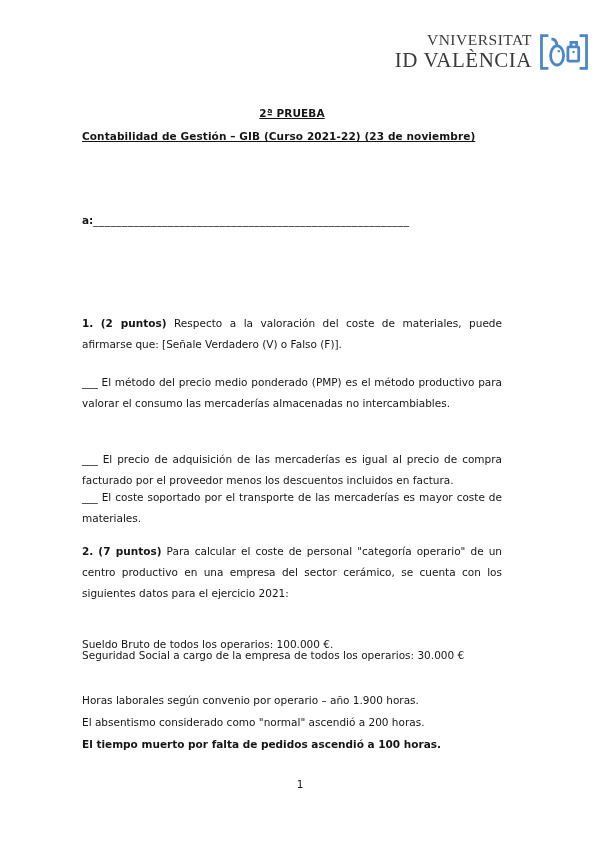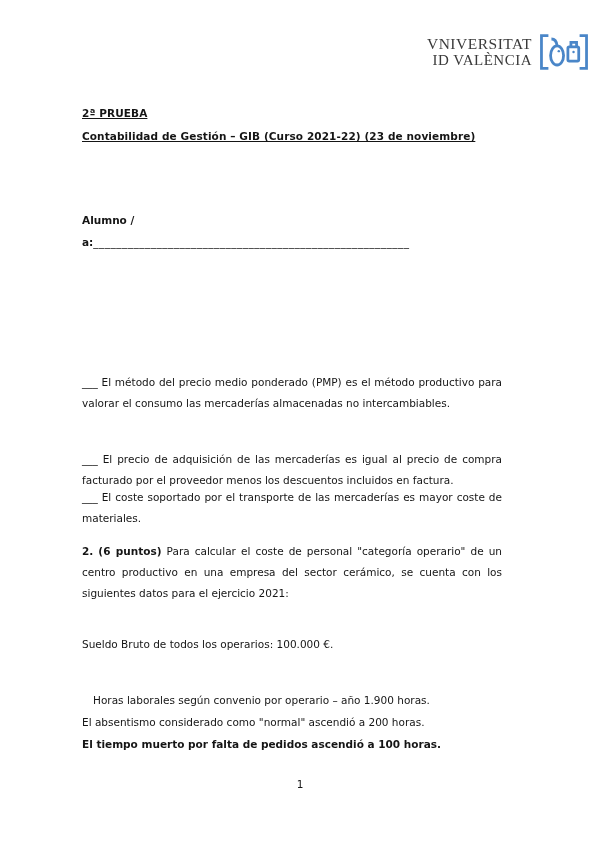--- a/index.html
+++ b/index.html
@@ -18,43 +18,43 @@
     display:flex;align-items:center;gap:6px;
   }
   .logo-text{
     text-align:right;
     font-family:"Liberation Serif",serif;
     color:#3a3a3a;
     line-height:1.08;
     letter-spacing:0.5px;
   }
   .logo-line1{font-size:15.5px;}
-  .logo-line2{font-size:15px;}
+  .logo-line2{font-size:21px;}
   .logo-symbol{display:block;}
   
   .blk{
     position:absolute;left:82px;width:420px;
     font-size:10.5px;line-height:21px;
   }
   .justify{text-align:justify;}
   .bold{font-weight:bold;}
   .titleline{font-weight:bold;text-decoration:underline;letter-spacing:0.1px;}
-  .t-title1{top:103px;}
+  .t-title1{top:103px;text-align:center;}
   .t-title2{top:126px;}
   .t-student{top:209px;line-height:22px;}
   .t-q1{top:313px;}
   .t-s1{top:372px;}
   .t-s2{top:410px;}
   .t-s3{top:449px;}
   .t-s4{top:487px;}
   .t-q2{top:541px;}
   .t-d1{top:634px;}
   .t-d2{top:645px;}
   .t-d3{top:668px;}
-  .t-d4{top:690px;margin-left:11px;}
+  .t-d4{top:690px;}
   .t-d5{top:712px;}
   .t-d6{top:734px;font-weight:bold;}
   .blank-line{letter-spacing:0.5px;}
   .page-number{
     position:absolute;left:0;top:778px;width:600px;
     text-align:center;font-size:10.5px;
   }
 </style>
 </head>
 <body>
@@ -75,35 +75,40 @@
       <path d="M38 17 V12 H44.5 V17"></path>
       <circle cx="41" cy="23" r="1.4" fill="#4a86c8" stroke="none"></circle>
       <path d="M48 4 H56 V42 H48"></path>
     </svg>
   </div>
 
   <div class="blk t-title1 titleline">2ª PRUEBA</div>
   <div class="blk t-title2 titleline">Contabilidad de Gestión – GIB (Curso 2021-22) (23 de noviembre)</div>
 
   <div class="blk t-student">
-    <div class="bold">Alumno /</div>
     <div><span class="bold">a:</span><span class="blank-line">_______________________________________________________</span></div>
   </div>
 
+  <div class="blk t-q1 justify">
+    <span class="bold">1.</span>
+    <span class="bold">(2 puntos)</span>
+    <span>Respecto a la valoración del coste de materiales, puede afirmarse que: [Señale Verdadero (V) o Falso (F)].</span>
+  </div>
 
   <div class="blk t-s1 justify">___ El método del precio medio ponderado (PMP) es el método productivo para valorar el consumo las mercaderías almacenadas no intercambiables.</div>
   <div class="blk t-s4 justify">___ El coste soportado por el transporte de las mercaderías es mayor coste de materiales.</div>
   <div class="blk t-s3 justify">___ El precio de adquisición de las mercaderías es igual al precio de compra facturado por el proveedor menos los descuentos incluidos en factura.</div>
 
   <div class="blk t-q2 justify">
     <span class="bold">2.</span>
-    <span class="bold">(6 puntos)</span>
+    <span class="bold">(7 puntos)</span>
     <span>Para calcular el coste de personal "categoría operario" de un centro productivo en una empresa del sector cerámico, se cuenta con los siguientes datos para el ejercicio 2021:</span>
   </div>
 
   <div class="blk t-d1">Sueldo Bruto de todos los operarios: 100.000 €.</div>
+  <div class="blk t-d2">Seguridad Social a cargo de la empresa de todos los operarios: 30.000 €</div>
   <div class="blk t-d4">Horas laborales según convenio por operario – año 1.900 horas.</div>
   <div class="blk t-d5">El absentismo considerado como "normal" ascendió a 200 horas.</div>
   <div class="blk t-d6">El tiempo muerto por falta de pedidos ascendió a 100 horas.</div>
 
   <div class="page-number">1</div>
 
 </div>
 
 </body></html>

